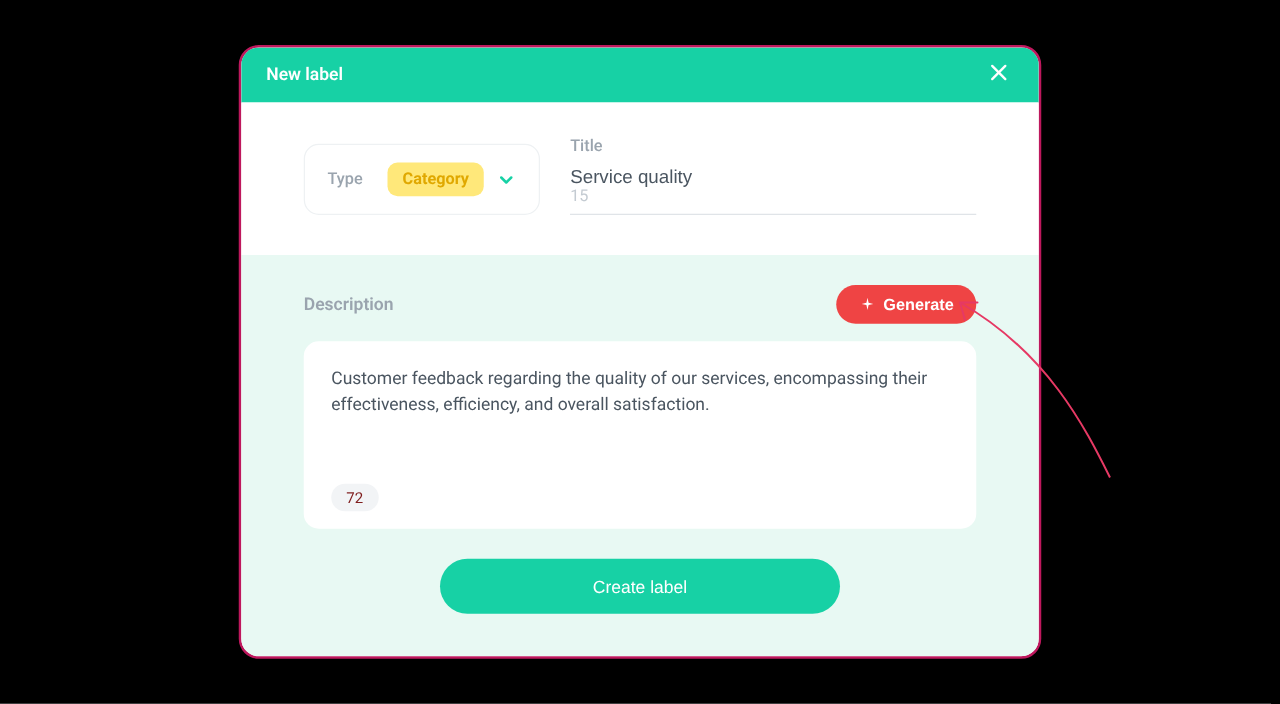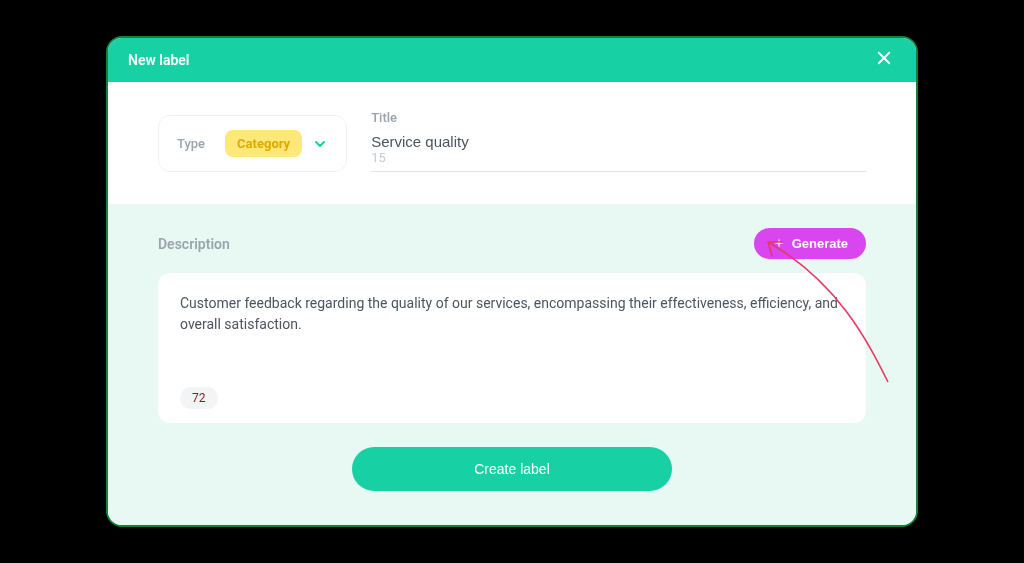--- a/index.html
+++ b/index.html
@@ -11,24 +11,24 @@
       font-family: -apple-system, BlinkMacSystemFont, "Segoe UI", Roboto, Helvetica, Arial, sans-serif;
       background: #000;
       width: 1024px;
       height: 563px;
       display: flex;
       align-items: center;
       justify-content: center;
       position: relative;
     }
     .dialog {
-      width: 812px;
+      width: 642px;
       background: #fff;
       border-radius: 16px;
-      border: 2px solid #15803d;
+      border: 2px solid #be185d;
       overflow: hidden;
     }
     .dialog-header {
       background: #17d1a5;
       height: 44px;
       display: flex;
       align-items: center;
       justify-content: space-between;
       padding: 0 20px;
     }
@@ -131,21 +131,21 @@
       justify-content: space-between;
       align-items: center;
       margin-bottom: 14px;
     }
     .desc-label {
       color: #9aa4ae;
       font-size: 14px;
       font-weight: 600;
     }
     .generate-btn {
-      background: #d946ef;
+      background: #ef4444;
       color: #fff;
       border: none;
       border-radius: 999px;
       padding: 8px 18px;
       font-size: 13px;
       font-weight: 700;
       display: flex;
       gap: 6px;
       cursor: pointer;
     }

